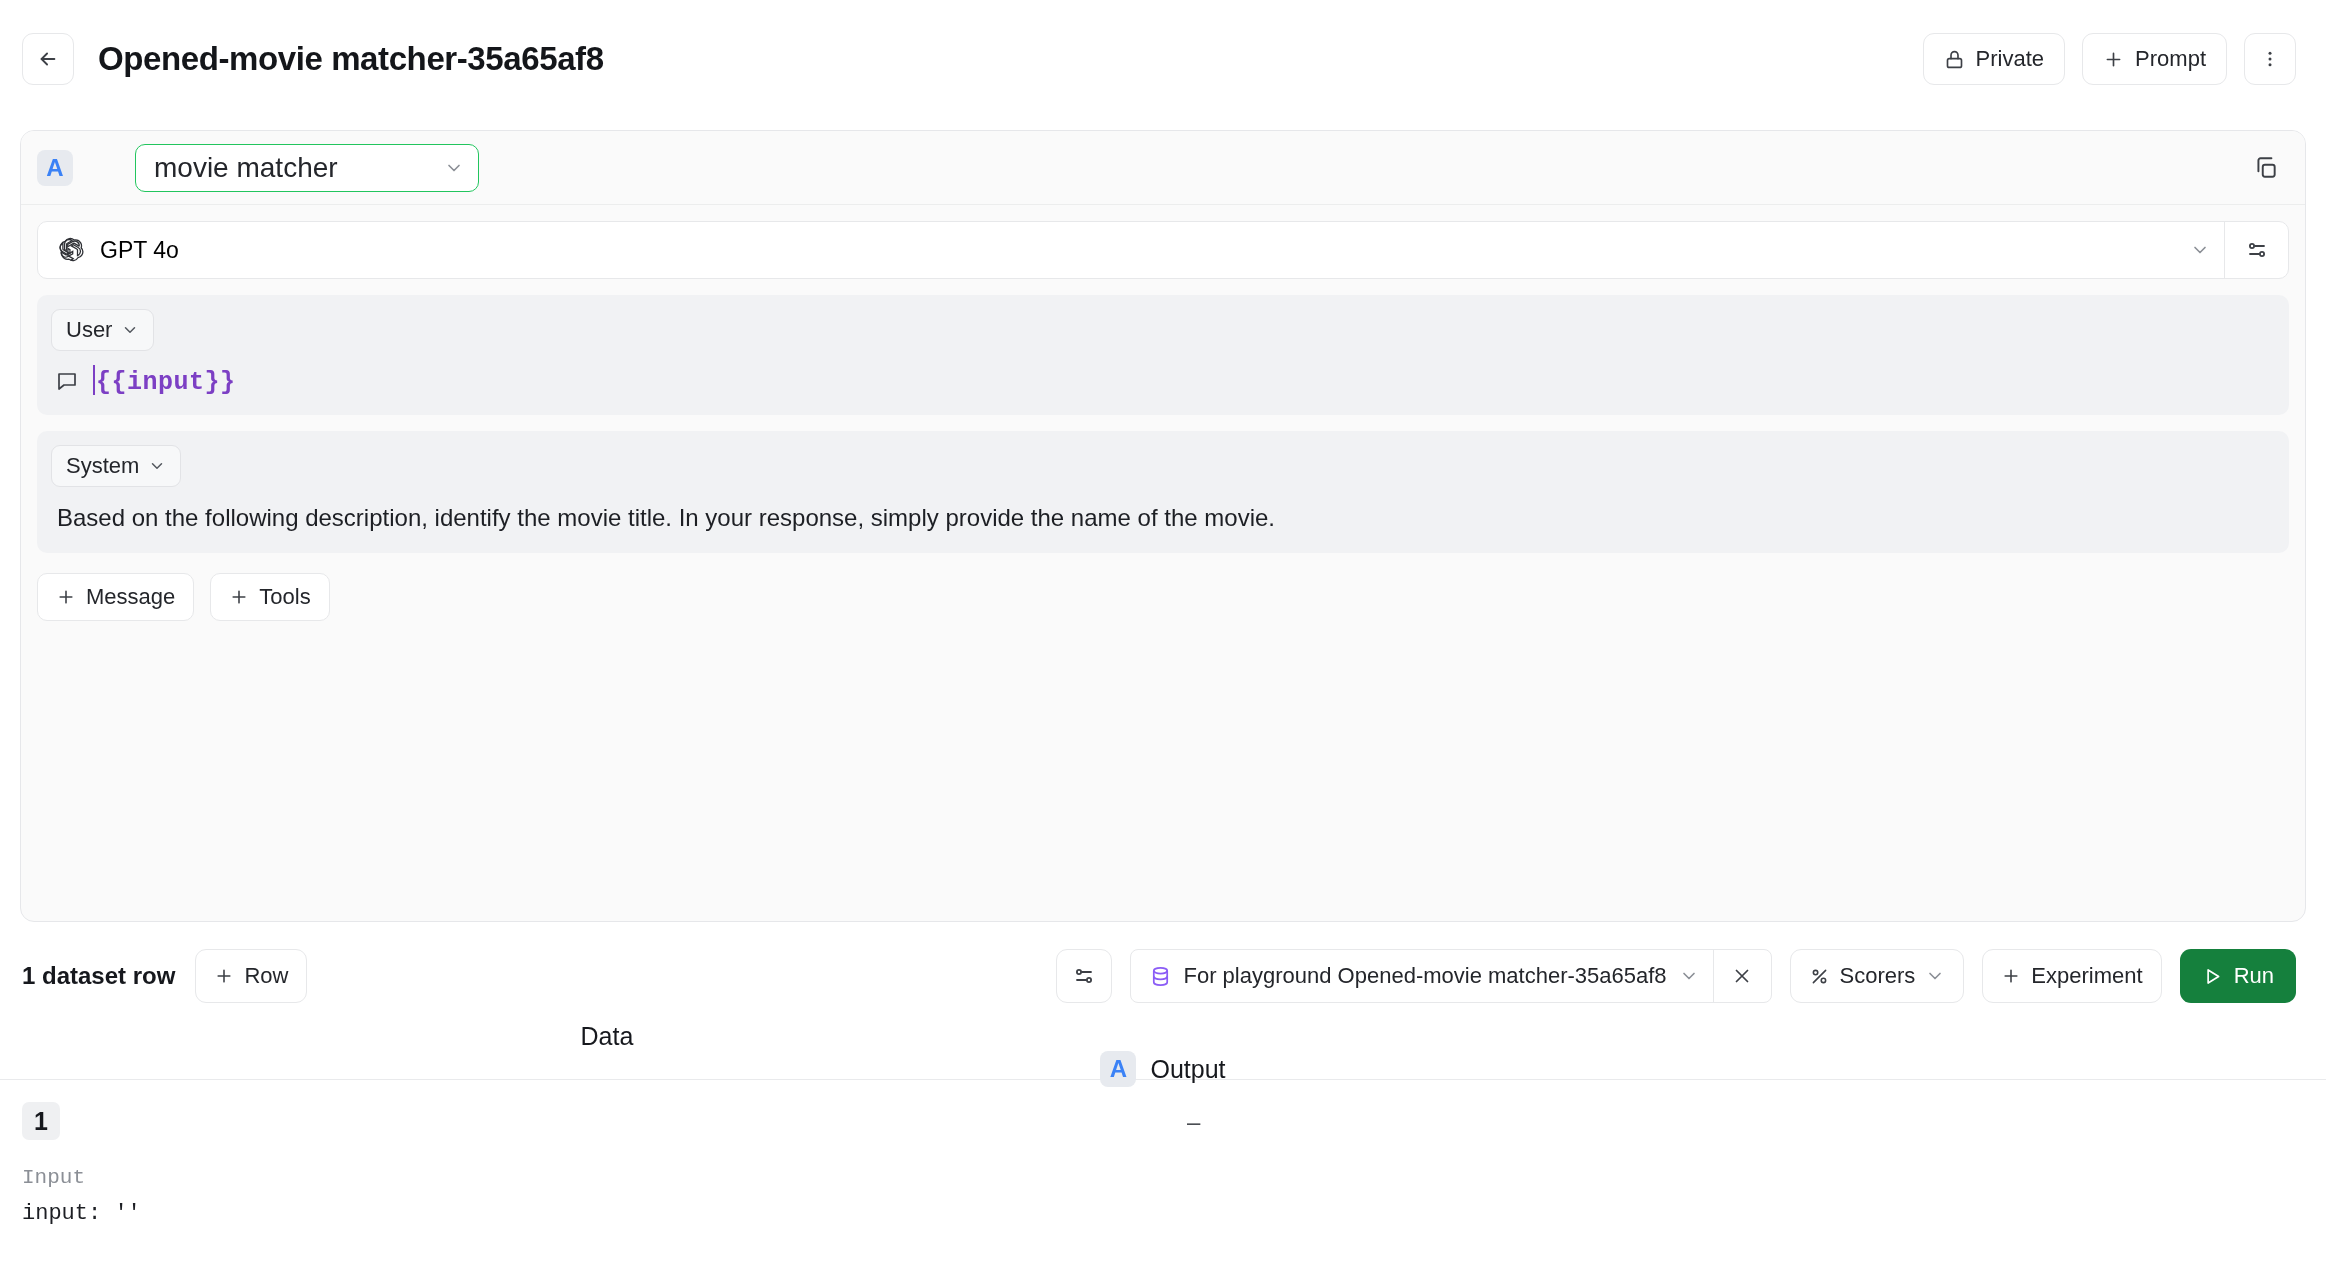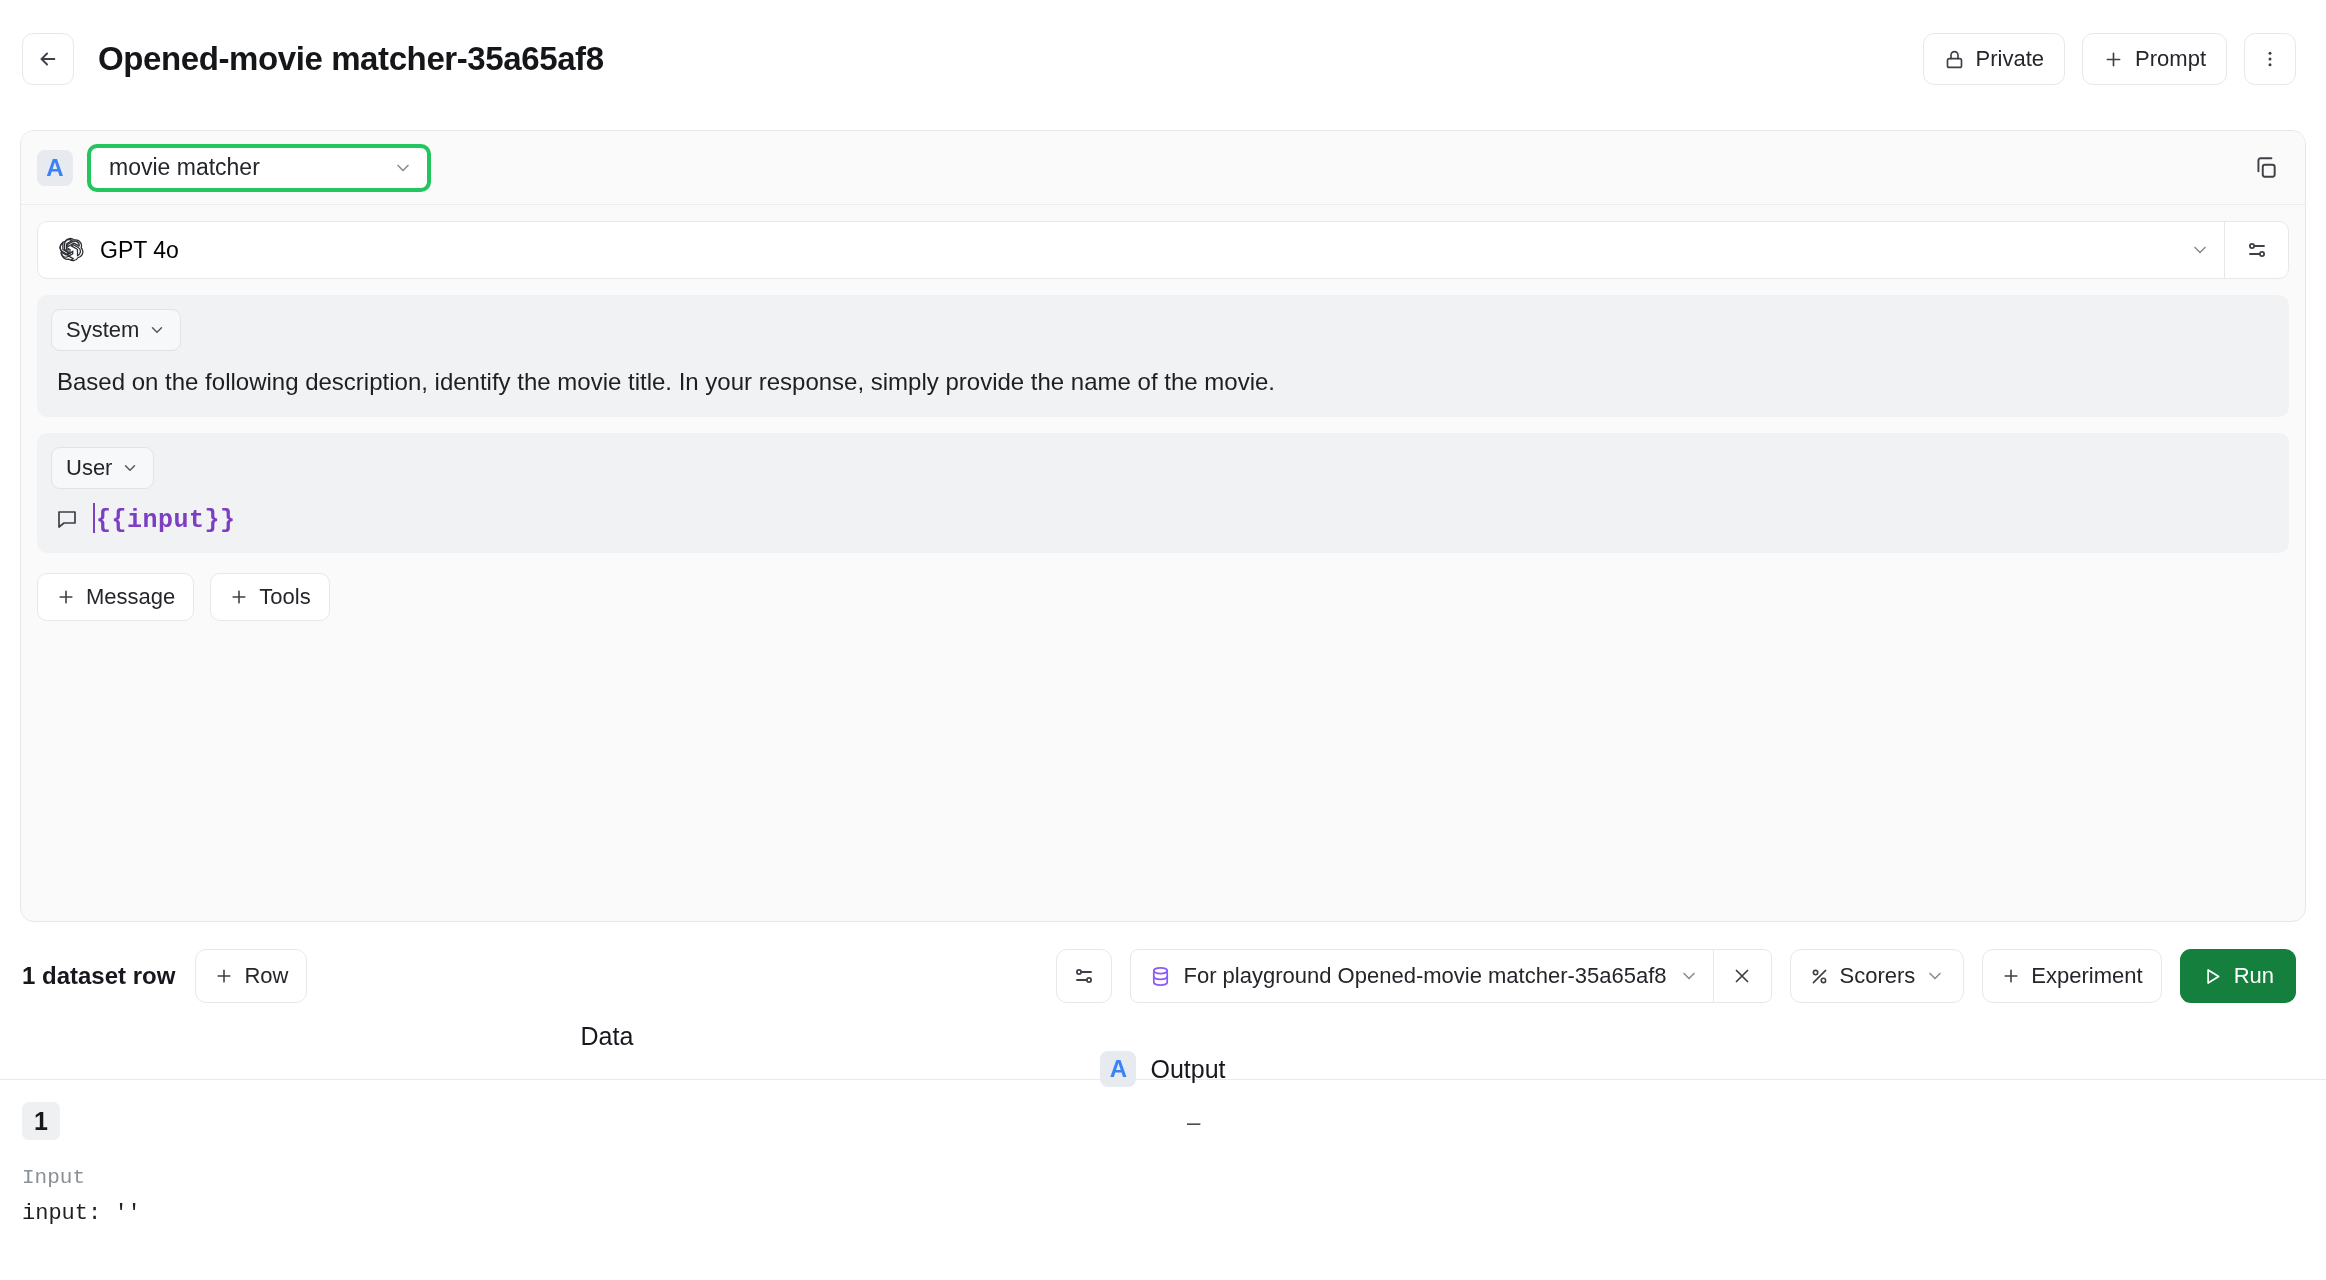--- a/index.html
+++ b/index.html
@@ -77,28 +77,29 @@
     border-radius: 8px;
     background: #e7eaef;
     color: #3b82f6;
     font-weight: 700;
     font-size: 24px;
     display: flex; align-items: center; justify-content: center;
     flex: none;
   }
   .name-select {
     width: 344px; height: 48px;
-    border: 4px solid #22c55e;
+    border: 1px solid #22c55e;
     border-radius: 10px;
     background: #fff;
     display: flex; align-items: center;
     padding: 0 14px 0 18px;
-    font-size: 23px;
+    font-size: 28px;
     color: #24262b;
     cursor: pointer;
+    margin-left: 48px;
   }
   .name-select .txt { flex: 1 1 auto; }
   .card-head-spacer { flex: 1 1 auto; }
 
   .card-body { padding: 16px 16px 0 16px; }
 
   .model-row {
     display: flex;
     height: 58px;
     border: 1px solid #e7e8ea;
@@ -372,47 +373,47 @@
               <circle cx="7" cy="8" r="2.1"></circle>
             <path d="M5 16h9"></path>
               <circle cx="17" cy="16" r="2.1"></circle>
           </svg>
         </span>
       </div>
     </div>
 
     <div class="msg-block">
       <div class="role-chip">
-        <span>System</span>
+        <span>User</span>
         <span>
           <svg width="18" height="18" viewBox="0 0 24 24" fill="none" stroke="#54585f" stroke-width="2" stroke-linecap="round" stroke-linejoin="round">
               <path d="M6 9l6 6 6-6"></path>
             </svg>
         </span>
       </div>
-      <div class="msg-text">Based on the following description, identify the movie title. In your response, simply provide the name of the movie.</div>
+      <div class="user-line">
+        <span>
+          <svg width="24" height="24" viewBox="0 0 24 24" fill="none" stroke="#3d4046" stroke-width="1.7" stroke-linecap="round" stroke-linejoin="round">
+            <path d="M4 5h16v11H9l-5 4V5z"></path>
+          </svg>
+        </span>
+        <span class="mono-var"><span class="caret"></span><span>{{input}}</span></span>
+      </div>
     </div>
 
     <div class="msg-block">
       <div class="role-chip">
-        <span>User</span>
+        <span>System</span>
         <span>
           <svg width="18" height="18" viewBox="0 0 24 24" fill="none" stroke="#54585f" stroke-width="2" stroke-linecap="round" stroke-linejoin="round">
               <path d="M6 9l6 6 6-6"></path>
             </svg>
         </span>
       </div>
-      <div class="user-line">
-        <span>
-          <svg width="24" height="24" viewBox="0 0 24 24" fill="none" stroke="#3d4046" stroke-width="1.7" stroke-linecap="round" stroke-linejoin="round">
-            <path d="M4 5h16v11H9l-5 4V5z"></path>
-          </svg>
-        </span>
-        <span class="mono-var"><span class="caret"></span><span>{{input}}</span></span>
-      </div>
+      <div class="msg-text">Based on the following description, identify the movie title. In your response, simply provide the name of the movie.</div>
     </div>
 
     <div class="add-row">
       <div class="ghost-btn">
         <span>
           <svg width="20" height="20" viewBox="0 0 24 24" fill="none" stroke="#3d4046" stroke-width="1.9" stroke-linecap="round">
               <path d="M12 5v14M5 12h14"></path>
             </svg>
         </span>
         <span>Message</span>

